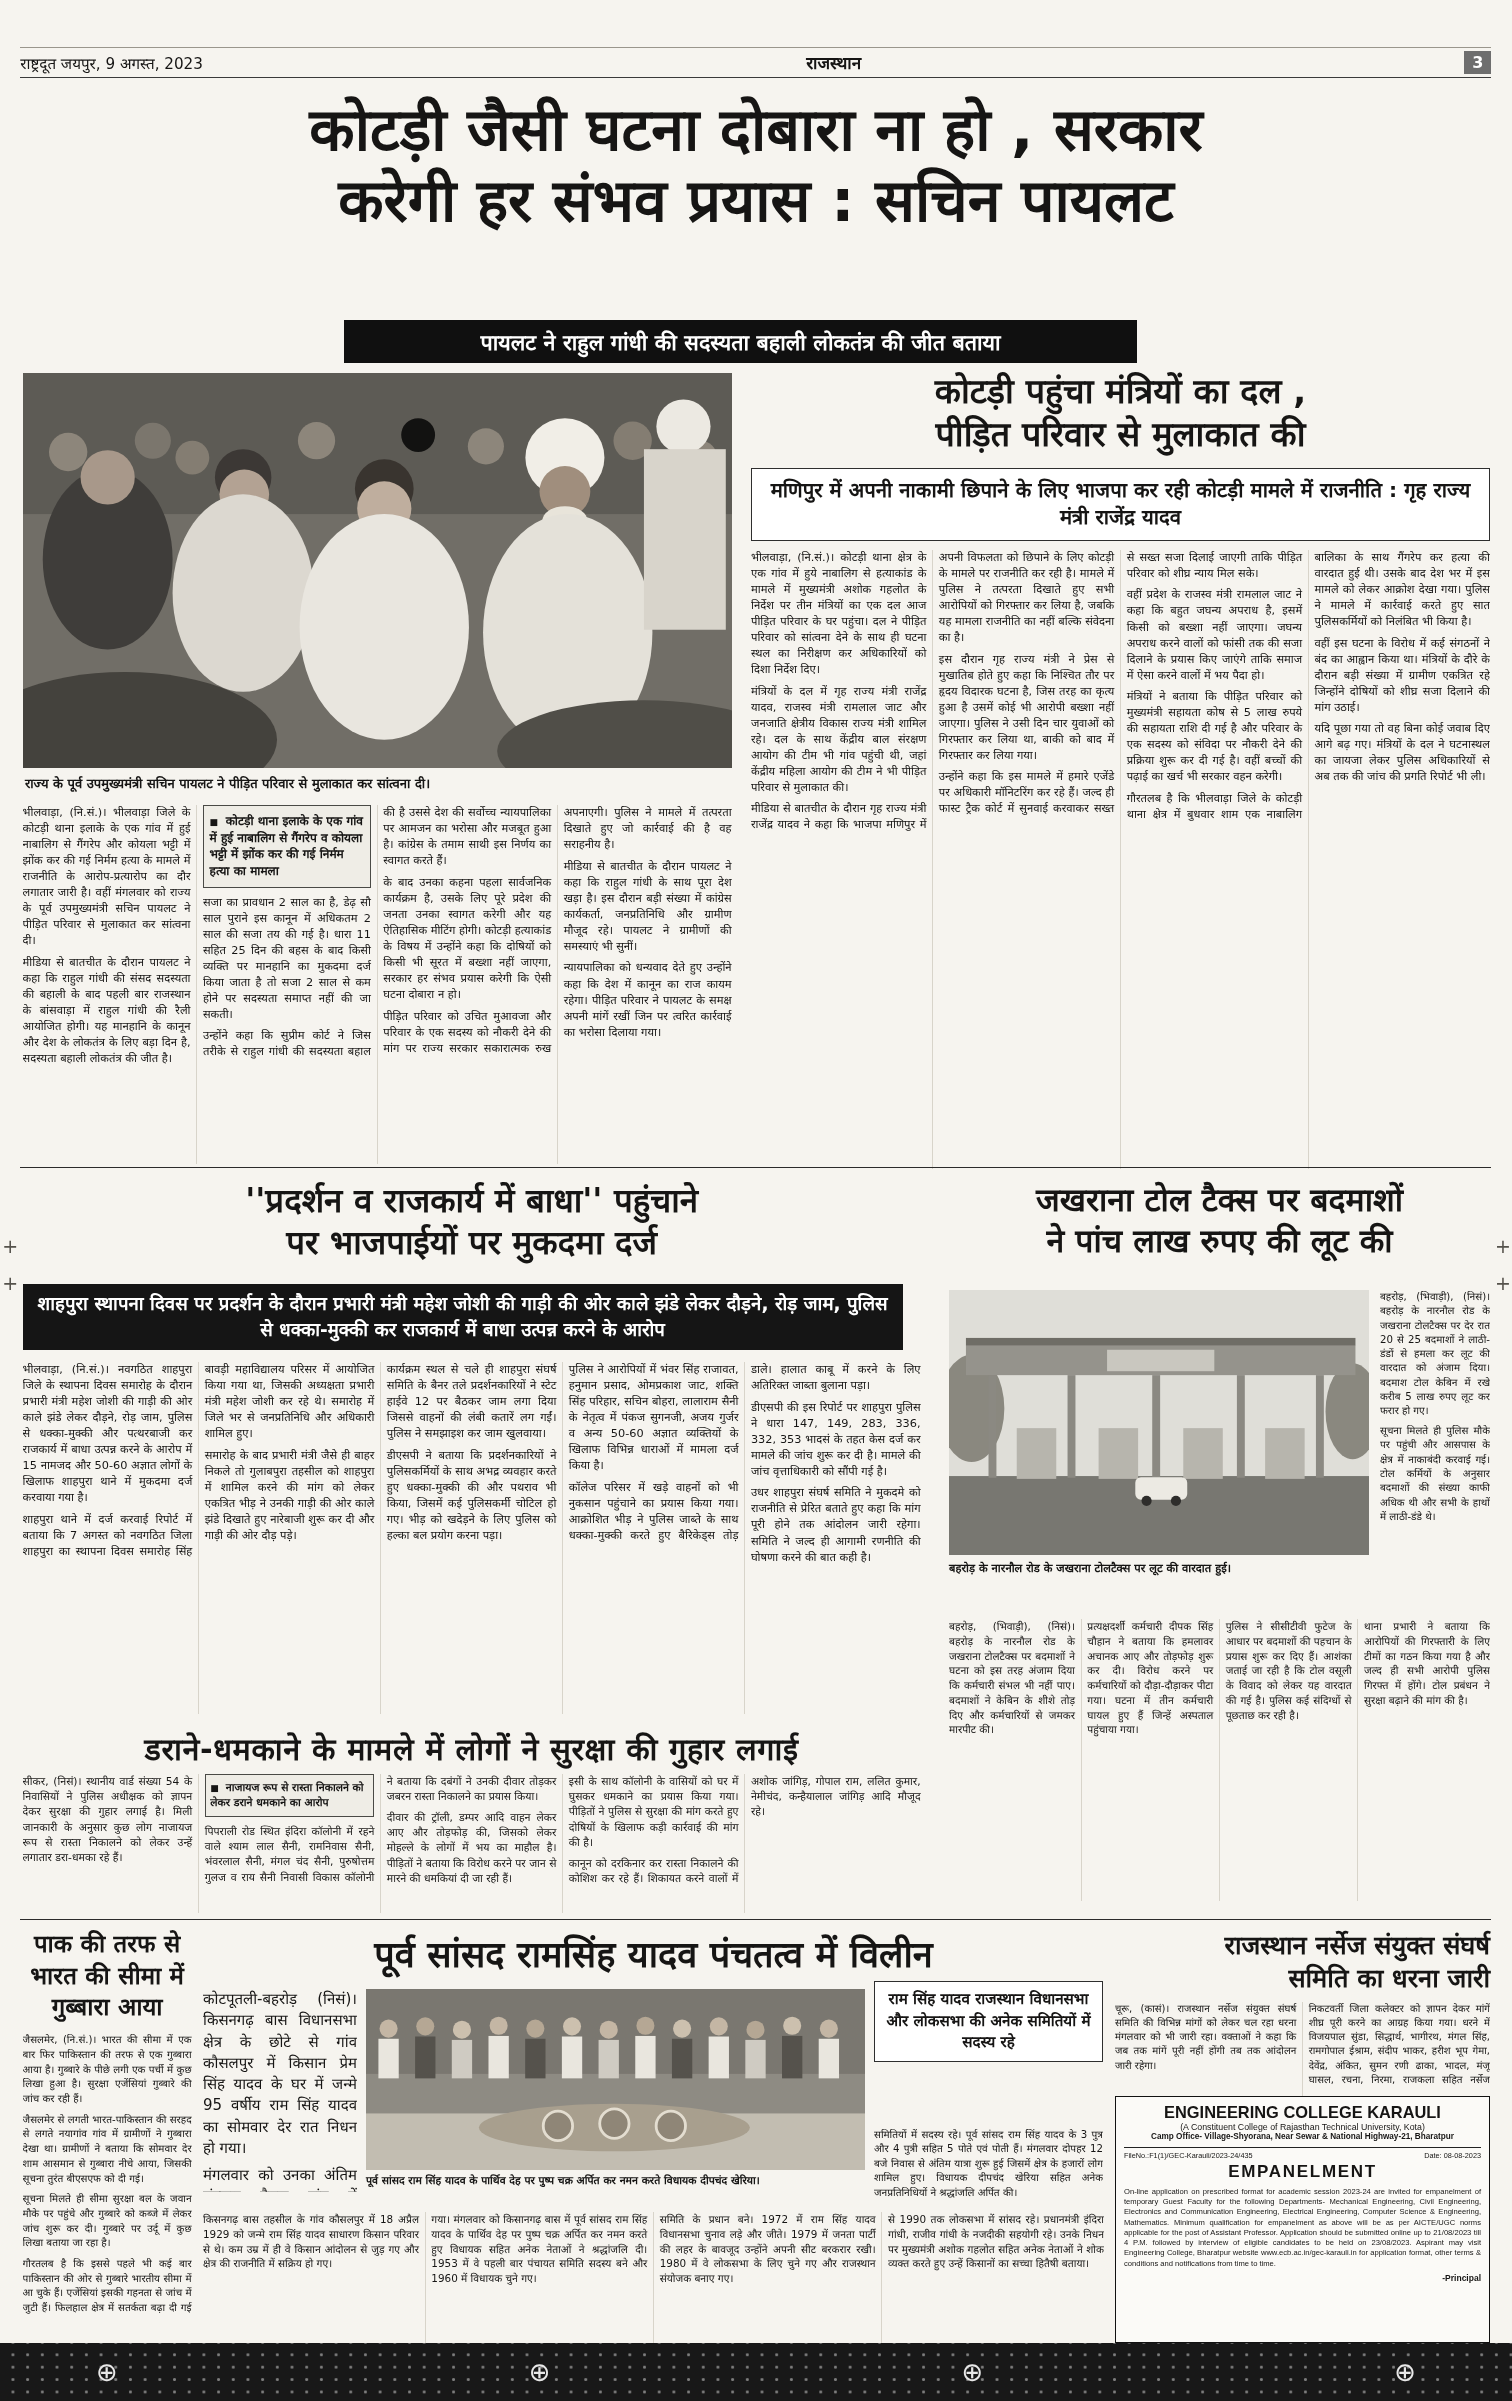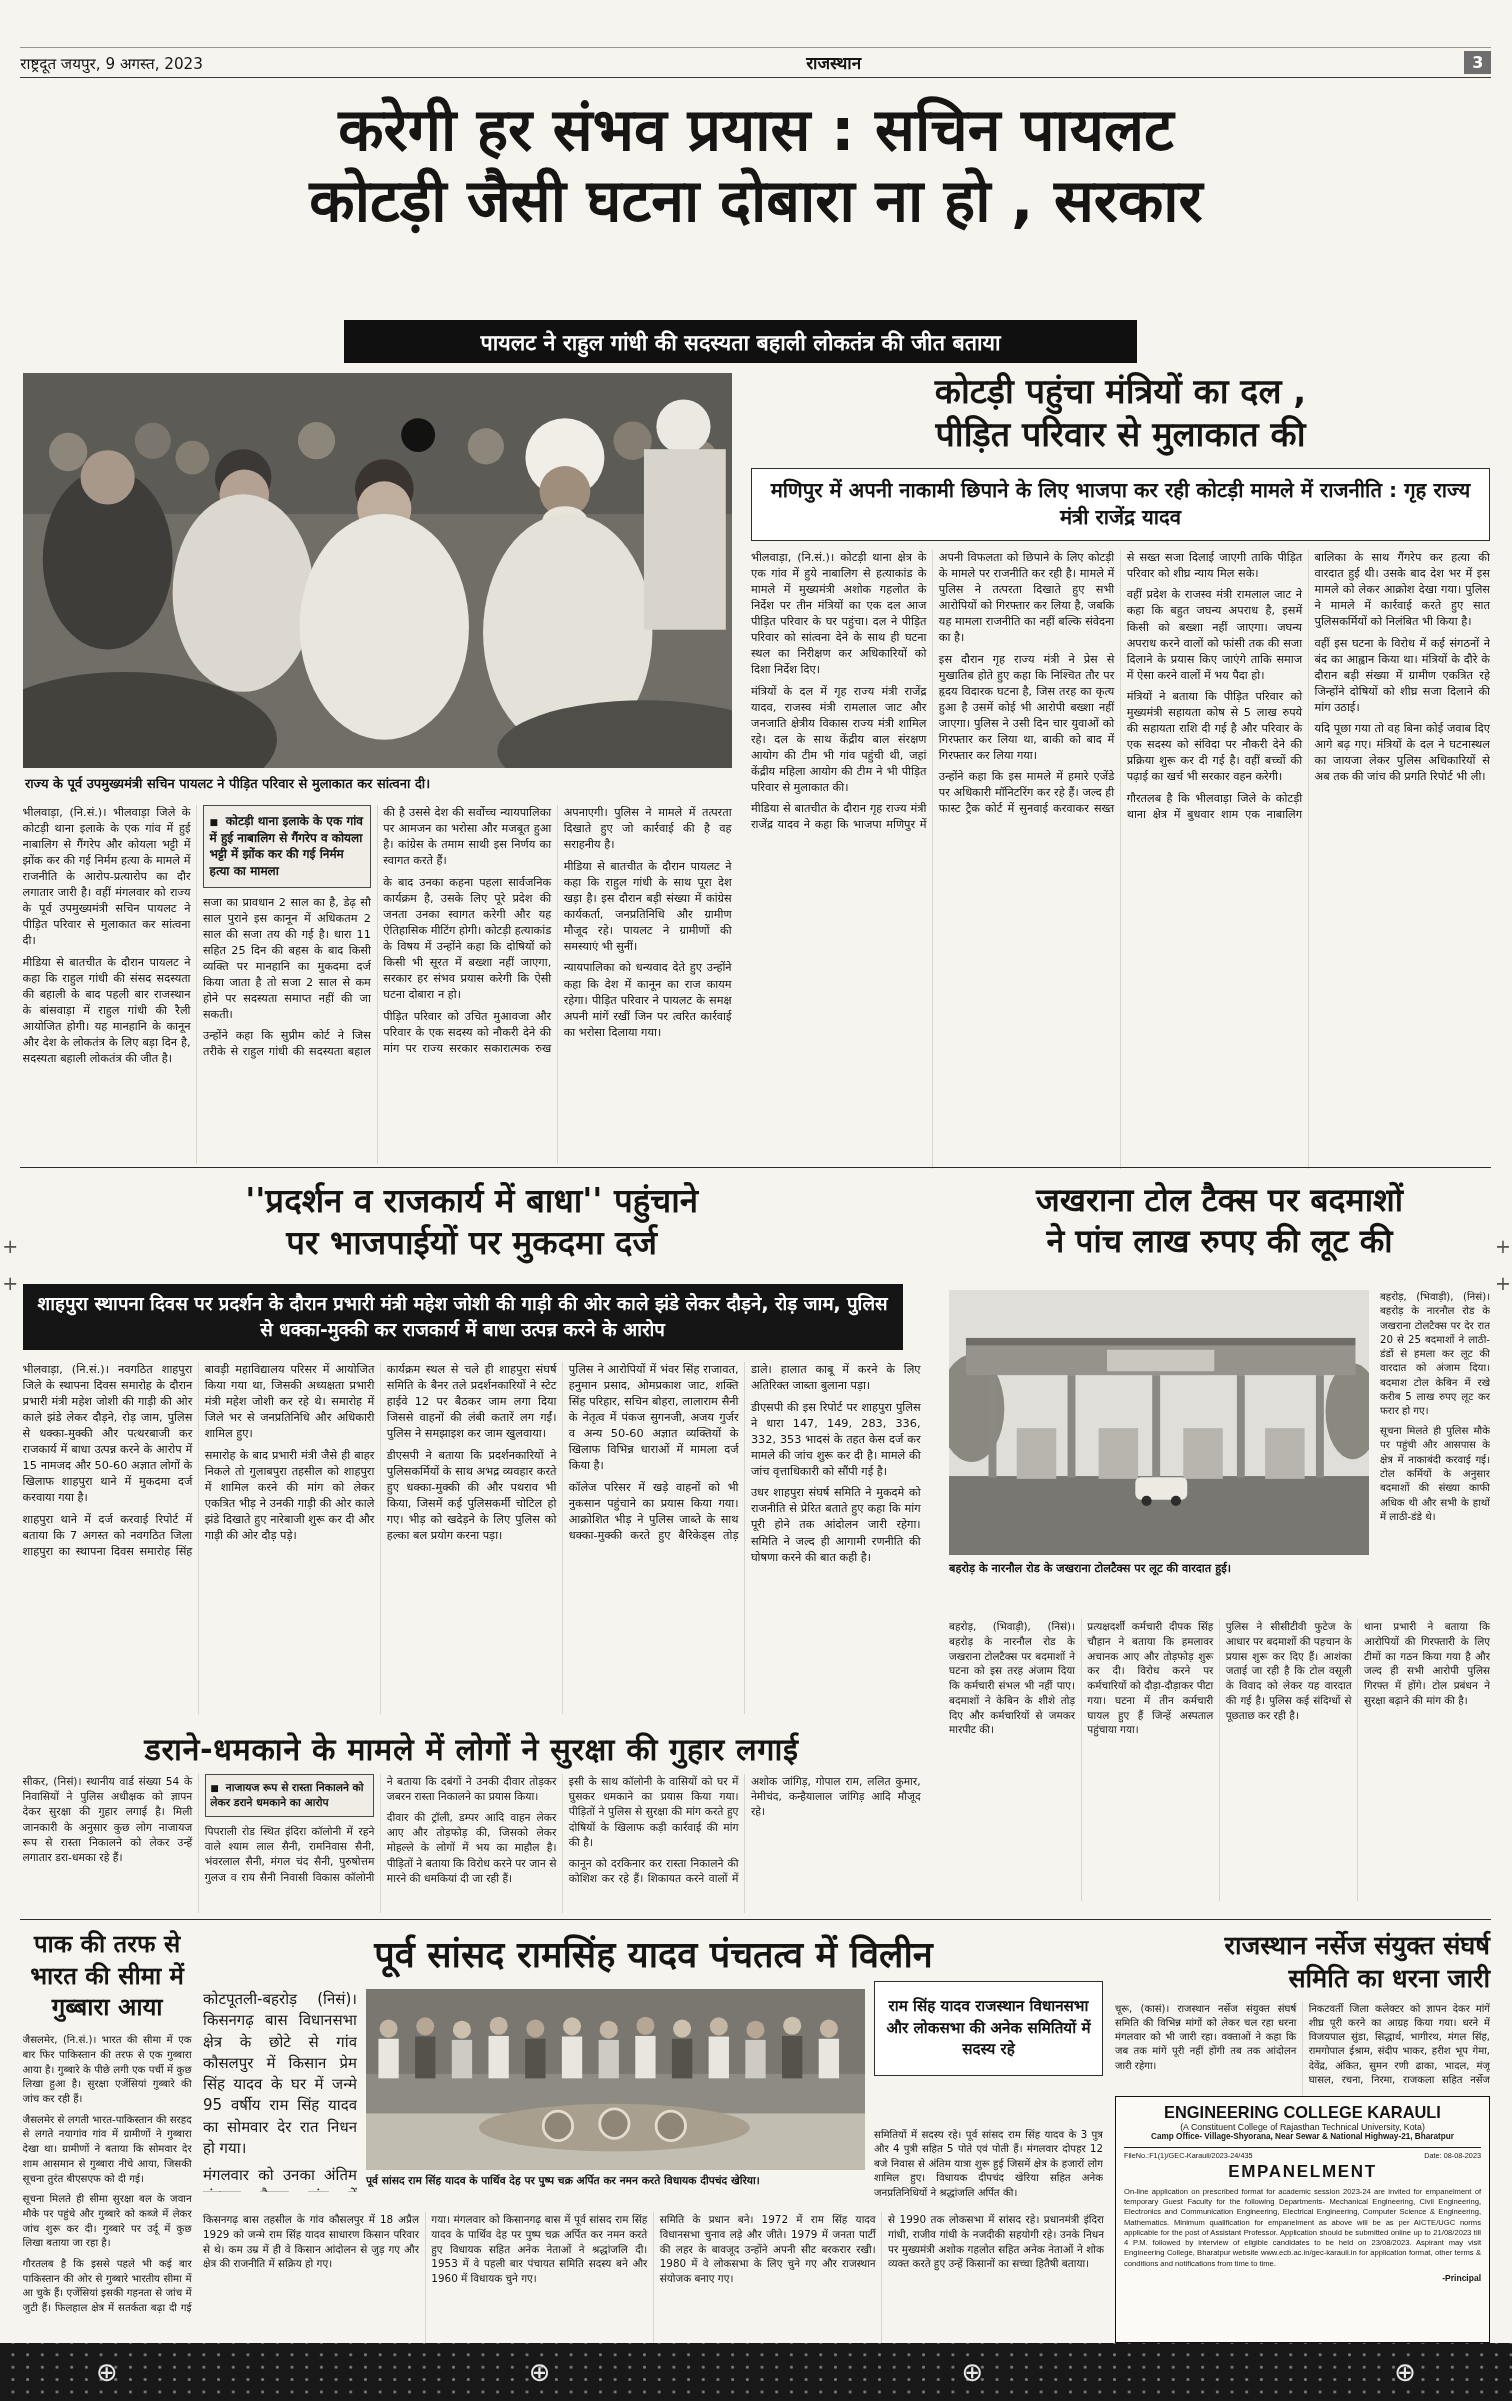--- a/index.html
+++ b/index.html
@@ -66,21 +66,21 @@
   .balloon{left:22.6px;top:1929px;width:169px;}
   .balloon h3{font-size:24px;font-weight:800;text-align:center;line-height:1.32;margin:0 0 9px;}
   .balloon .body{font-size:10.2px;line-height:1.45;text-align:justify;height:282px;overflow:hidden;}
   .funeral-h{left:203px;top:1929px;width:901px;font-size:36px;font-weight:800;text-align:center;margin:0;}
   .funeral-left{left:203px;top:1989px;width:154px;height:203px;font-size:15px;line-height:1.42;
                 text-align:justify;overflow:hidden;}
   .funeral-photo{left:366px;top:1989px;width:499px;margin:0;}
   .funeral-photo svg{width:499px;height:181px;display:block;}
   .funeral-photo figcaption{font-size:10.7px;font-weight:bold;padding-top:3.4px;}
   .funeral-info-box{left:874px;top:1981px;width:229px;border:1.7px solid #2e2e2e;background:#fff;
-                    padding:14px 8px;box-sizing:border-box;font-size:15.2px;font-weight:bold;
+                    padding:7px 8px;box-sizing:border-box;font-size:15.2px;font-weight:bold;
                     text-align:center;line-height:1.42;}
   .funeral-info-text{left:874px;top:2128px;width:229px;height:209px;font-size:10.2px;line-height:1.42;
                      text-align:justify;overflow:hidden;}
   .funeral-bottom{left:203px;top:2212px;width:901px;height:154px;font-size:10.4px;}
   .nurses{left:1115px;top:1929px;width:375px;}
   .nurses h2{font-size:25.4px;font-weight:800;text-align:right;line-height:1.3;margin:0 0 6.8px;}
   .nurses .cols{height:101px;font-size:10px;}
   .ad-box{left:1115px;top:2096px;width:375px;height:247px;border:1.7px solid #111;background:#fbfaf7;
           box-sizing:border-box;padding:5.6px 8px;font-family:"Liberation Sans",sans-serif;}
   .ad-name{font-size:16.4px;font-weight:800;text-align:center;}
@@ -110,22 +110,22 @@
   <span class="abs regmark" style="left:2.3px;top:1274px;">+</span>
   <span class="abs regmark" style="left:1495px;top:1274px;">+</span>
 
   <header class="abs masthead">
     <span class="mleft">राष्ट्रदूत जयपुर, 9 अगस्त, 2023</span>
     <span class="mcenter">राजस्थान</span>
     <span class="pageno">3</span>
   </header>
 
   <h1 class="abs lead-headline">
+    <span>कोटड़ी जैसी घटना दोबारा ना हो , सरकार</span>
     <span>करेगी हर संभव प्रयास : सचिन पायलट</span>
-    <span>कोटड़ी जैसी घटना दोबारा ना हो , सरकार</span>
   </h1>
   <div class="abs lead-subbar">पायलट ने राहुल गांधी की सदस्यता बहाली लोकतंत्र की जीत बताया</div>
 
   <figure class="abs lead-photo">
     <svg viewBox="0 0 1256 700" preserveAspectRatio="none">
       <rect width="1256" height="700" fill="#716e67"></rect>
       <rect width="1256" height="250" fill="#5d5b55"></rect>
       <circle cx="80" cy="140" r="34" fill="#8d867b"></circle>
         <circle cx="230" cy="120" r="32" fill="#97908483"></circle>
       <circle cx="300" cy="150" r="30" fill="#847d72"></circle>

